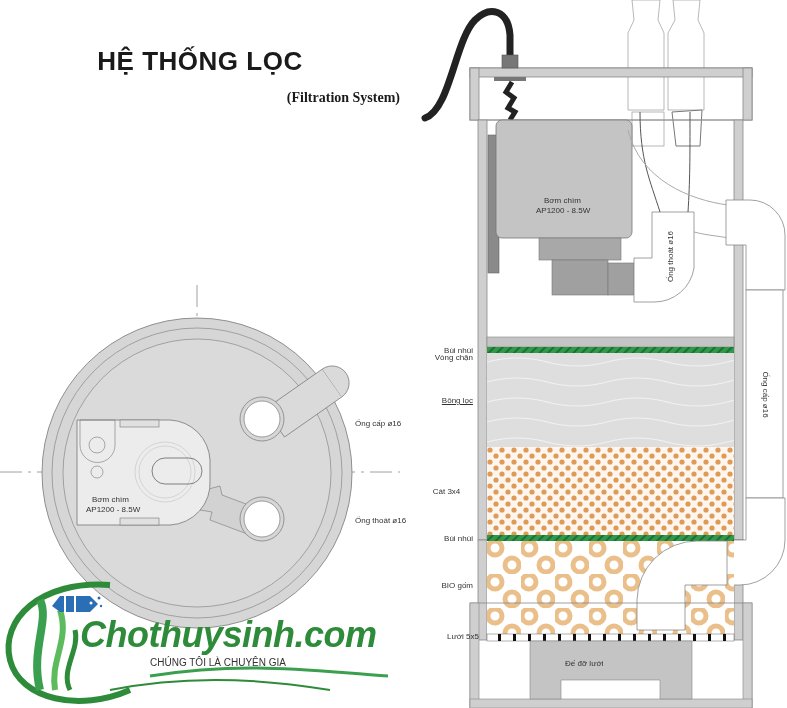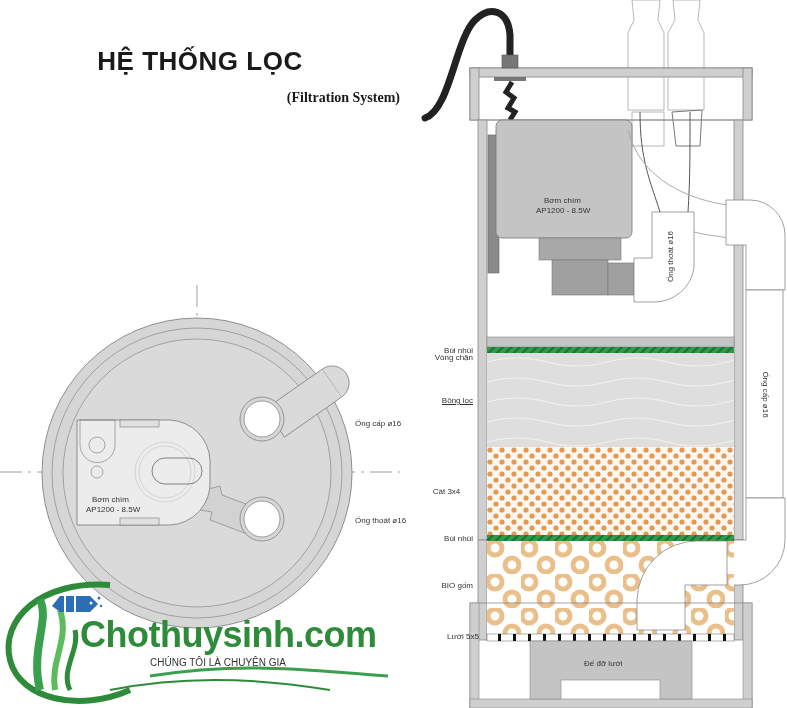--- a/index.html
+++ b/index.html
@@ -2,21 +2,21 @@
 <html><head>
   <meta charset="utf-8">
   <style>
     html, body { margin: 0; padding: 0; background: #ffffff; }
     body { width: 787px; height: 708px; position: relative; overflow: hidden; font-family: "Liberation Sans", sans-serif; }
     .title { position: absolute; left: 0; top: 46px; width: 400px; text-align: center; font-size: 26px; font-weight: bold; color: #1a1a1a; letter-spacing: 0.5px; }
     .subtitle { position: absolute; left: 0; top: 90px; width: 400px; text-align: right; font-size: 14px; font-weight: bold; color: #1a1a1a; font-family: Liberation Serif, serif; }
     .lbl { position: absolute; font-size: 8px; color: #333; white-space: nowrap; }
     .lbl.r { text-align: right; }
     svg { position: absolute; left: 0; top: 0; }
-    .logo-text { position: absolute; left: 80px; top: 614px; font-size: 36px; font-weight: bold; color: #2e8b3a; letter-spacing: -0.5px; }
+    .logo-text { position: absolute; left: 80px; top: 614px; font-size: 36px; font-weight: bold; color: #2e8b3a; letter-spacing: -0.5px; font-style: italic; }
     .logo-slogan { position: absolute; left: 150px; top: 657px; font-size: 10px; color: #333; }
   </style>
 </head>
 <body>
 
 <div class="title">HỆ THỐNG LỌC</div>
 <div class="subtitle">(Filtration System)</div>
 
 <svg width="787" height="708" viewBox="0 0 787 708">
   <defs>
@@ -177,16 +177,16 @@
 <div class="lbl" style="left:640px;top:252px;transform:rotate(-90deg);transform-origin:center;width:60px;text-align:center;">Ống thoát ø16</div>
 <div class="lbl" style="left:735px;top:390px;transform:rotate(90deg);transform-origin:center;width:60px;text-align:center;">Ống cấp ø16</div>
 
 <div class="lbl r" style="left:420px;top:337px;width:53px;margin-top:16px;">Vòng chặn</div>
 <div class="lbl r" style="left:420px;top:346px;width:53px;">Bùi nhùi</div>
 <div class="lbl r" style="left:420px;top:396px;width:53px;text-decoration:underline;">Bông lọc</div>
 <div class="lbl r" style="left:420px;top:487px;width:53px;text-align:center;">Cát 3x4</div>
 <div class="lbl r" style="left:420px;top:534px;width:53px;">Bùi nhùi</div>
 <div class="lbl r" style="left:420px;top:581px;width:53px;">BIO gốm</div>
 <div class="lbl r" style="left:436px;top:632px;width:43px;">Lưới 5x5</div>
-<div class="lbl" style="left:584px;top:659px;">Đế đỡ lưới</div>
+<div class="lbl" style="left:565px;top:659px;">Đế đỡ lưới</div>
 
 <div class="logo-text">Chothuysinh.com</div>
 <div class="logo-slogan">CHÚNG TÔI LÀ CHUYÊN GIA</div>
 
 </body></html>

